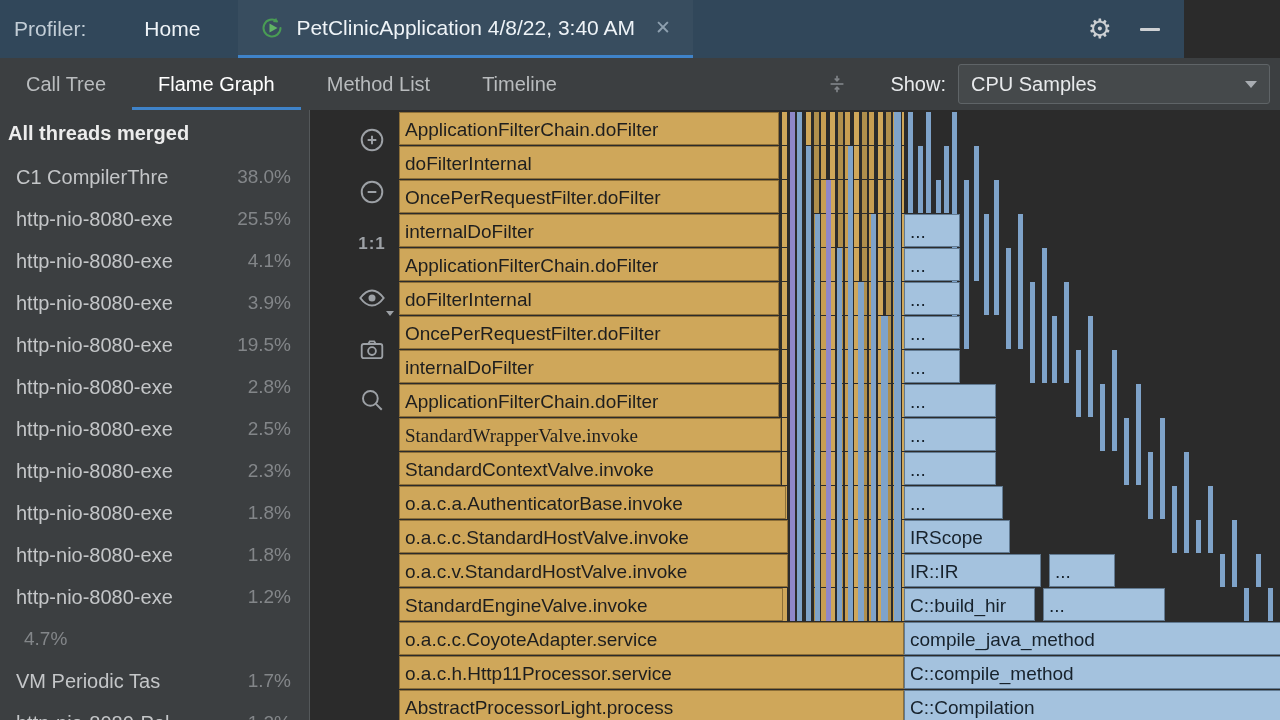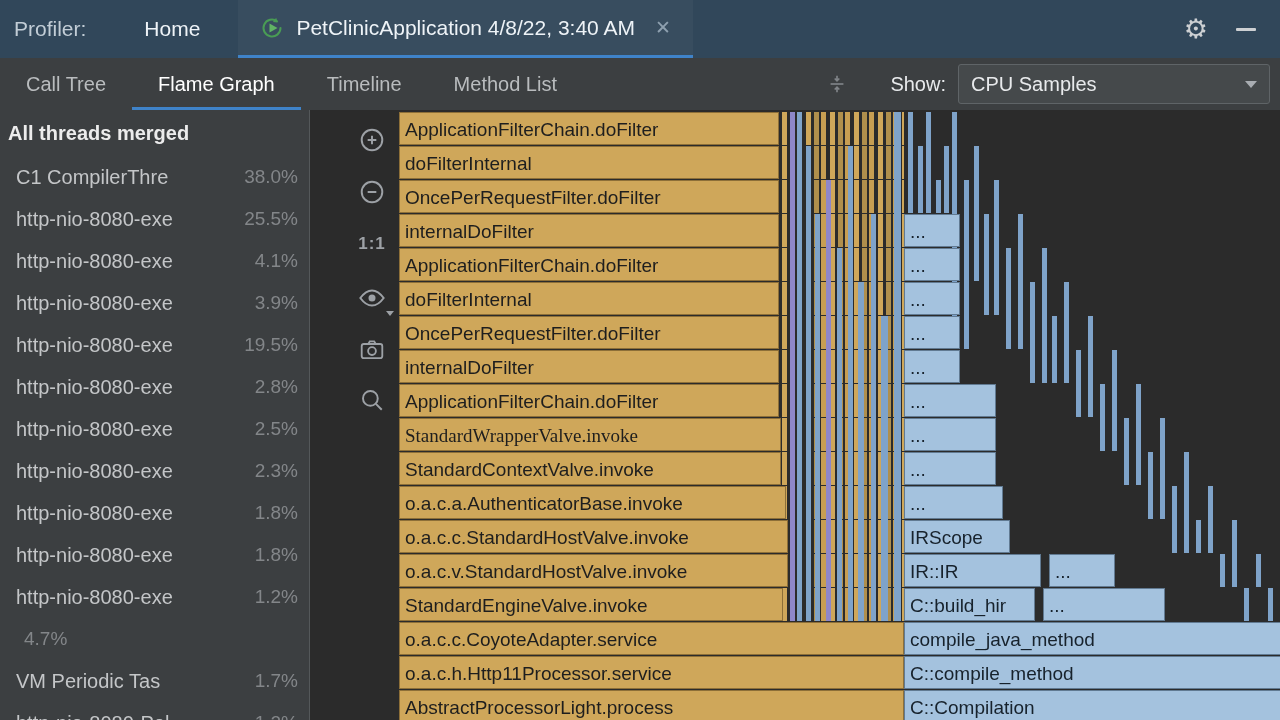--- a/index.html
+++ b/index.html
@@ -3,21 +3,21 @@
 <meta charset="utf-8">
 <style>
   html,body{margin:0;padding:0;}
   body{
     width:1280px;height:720px;overflow:hidden;position:relative;
     background:var(--bg-flame,#2b2b2b);
     font-family:"Liberation Sans",sans-serif;
   }
   
   .top-bar{
-    position:absolute;left:0;top:0;width:1280px;height:58px;
+    position:absolute;left:0;top:0;width:1184px;height:58px;
     background:var(--bg-header,#31475a);
     display:flex;align-items:center;z-index:5;
   }
   .profiler-label{color:#c2cdd6;font-size:21px;margin-left:14px;}
   .home-tab{color:#eef3f7;font-size:21px;margin-left:50px;padding:0 8px;cursor:default;}
   .session-tab{
     height:58px;margin-left:30px;display:flex;align-items:center;gap:12px;
     box-sizing:border-box;border-bottom:3px solid var(--accent,#3f83c9);
     padding:0 22px;background:rgba(255,255,255,0.035);
   }
@@ -54,21 +54,21 @@
   
   .side-panel{
     position:absolute;left:0;top:110px;width:310px;height:610px;
     background:var(--bg-panel,#3c3f41);overflow:hidden;box-sizing:border-box;
     border-right:1px solid #54585a;z-index:3;
   }
   .thread-header{
     height:46px;display:flex;align-items:center;padding:0 8px;
     color:#ececec;font-weight:bold;font-size:20px;
   }
-  .thread-row{height:42px;display:flex;align-items:center;padding:0 11px 0 16px;}
+  .thread-row{height:42px;display:flex;align-items:center;padding:0 18px 0 16px;}
   .thread-name{flex:1;font-size:20px;color:#c4c6c8;white-space:nowrap;overflow:hidden;}
   .thread-pct{font-size:19px;color:#838689;margin-left:8px;}
   
   .flame{
     position:absolute;left:310px;top:110px;width:970px;height:610px;
     background:var(--bg-flame,#2b2b2b);overflow:hidden;margin-left:24px;
   }
   .bar{
     position:absolute;box-sizing:border-box;
     font-size:19px;line-height:33px;color:#1e1e1e;
@@ -118,22 +118,22 @@
   </div>
   <div class="spacer"></div>
   <span class="gear">⚙</span>
   <div class="minimize"></div>
 </div>
 
 <div class="tab-bar">
   <div class="vtabs">
       <div class="vtab">Call Tree</div>
       <div class="vtab sel">Flame Graph</div>
+      <div class="vtab">Method List</div>
       <div class="vtab">Timeline</div>
-      <div class="vtab">Method List</div>
     </div>
   <span class="collapse">
     <svg width="22" height="22" viewBox="0 0 24 24" fill="none" stroke="currentColor" stroke-width="1.8">
       <path d="M12 3v5M9.5 6L12 8.5 14.5 6"></path>
       <path d="M12 21v-5M9.5 18L12 15.5l2.5 2.5"></path>
       <path d="M5 12h14"></path>
     </svg>
   </span>
   <span class="show-label">Show:</span>
   <div class="dropdown">

